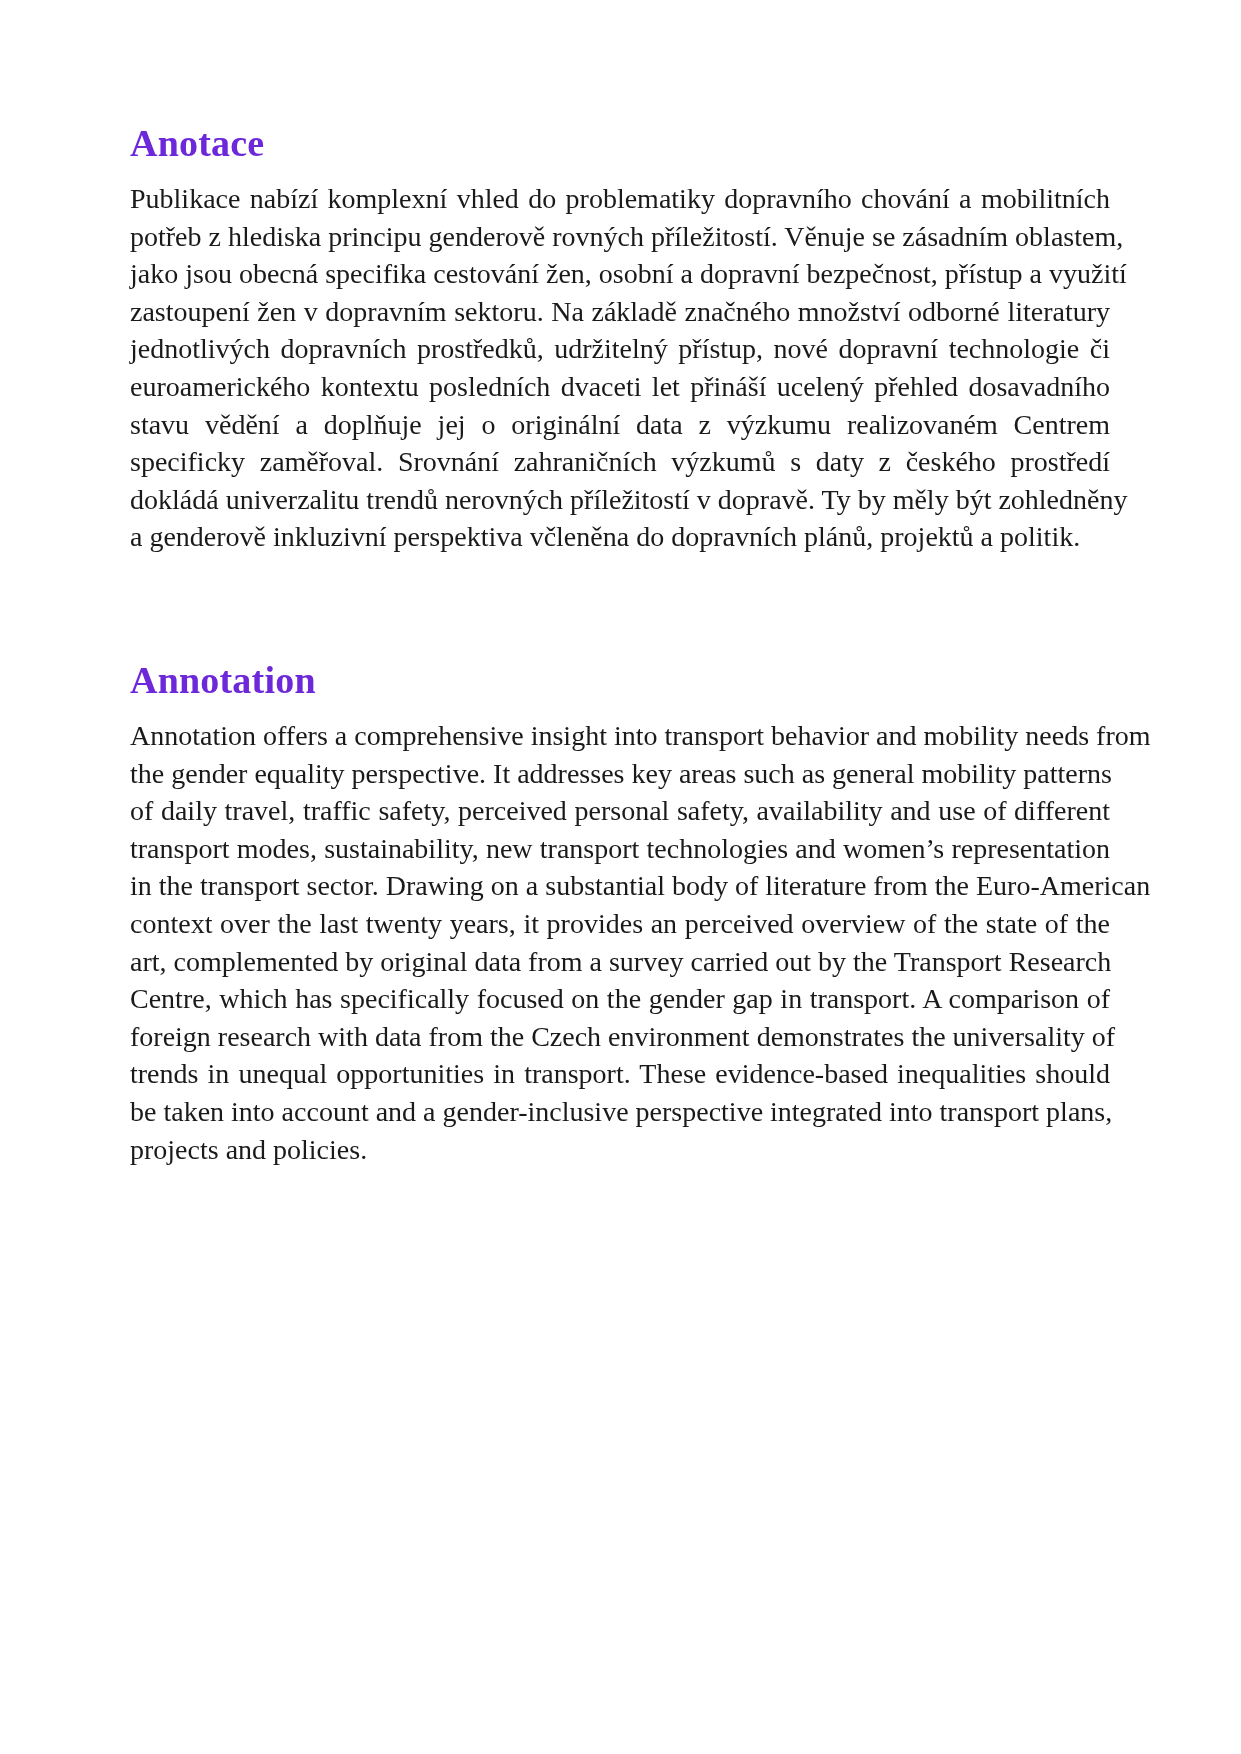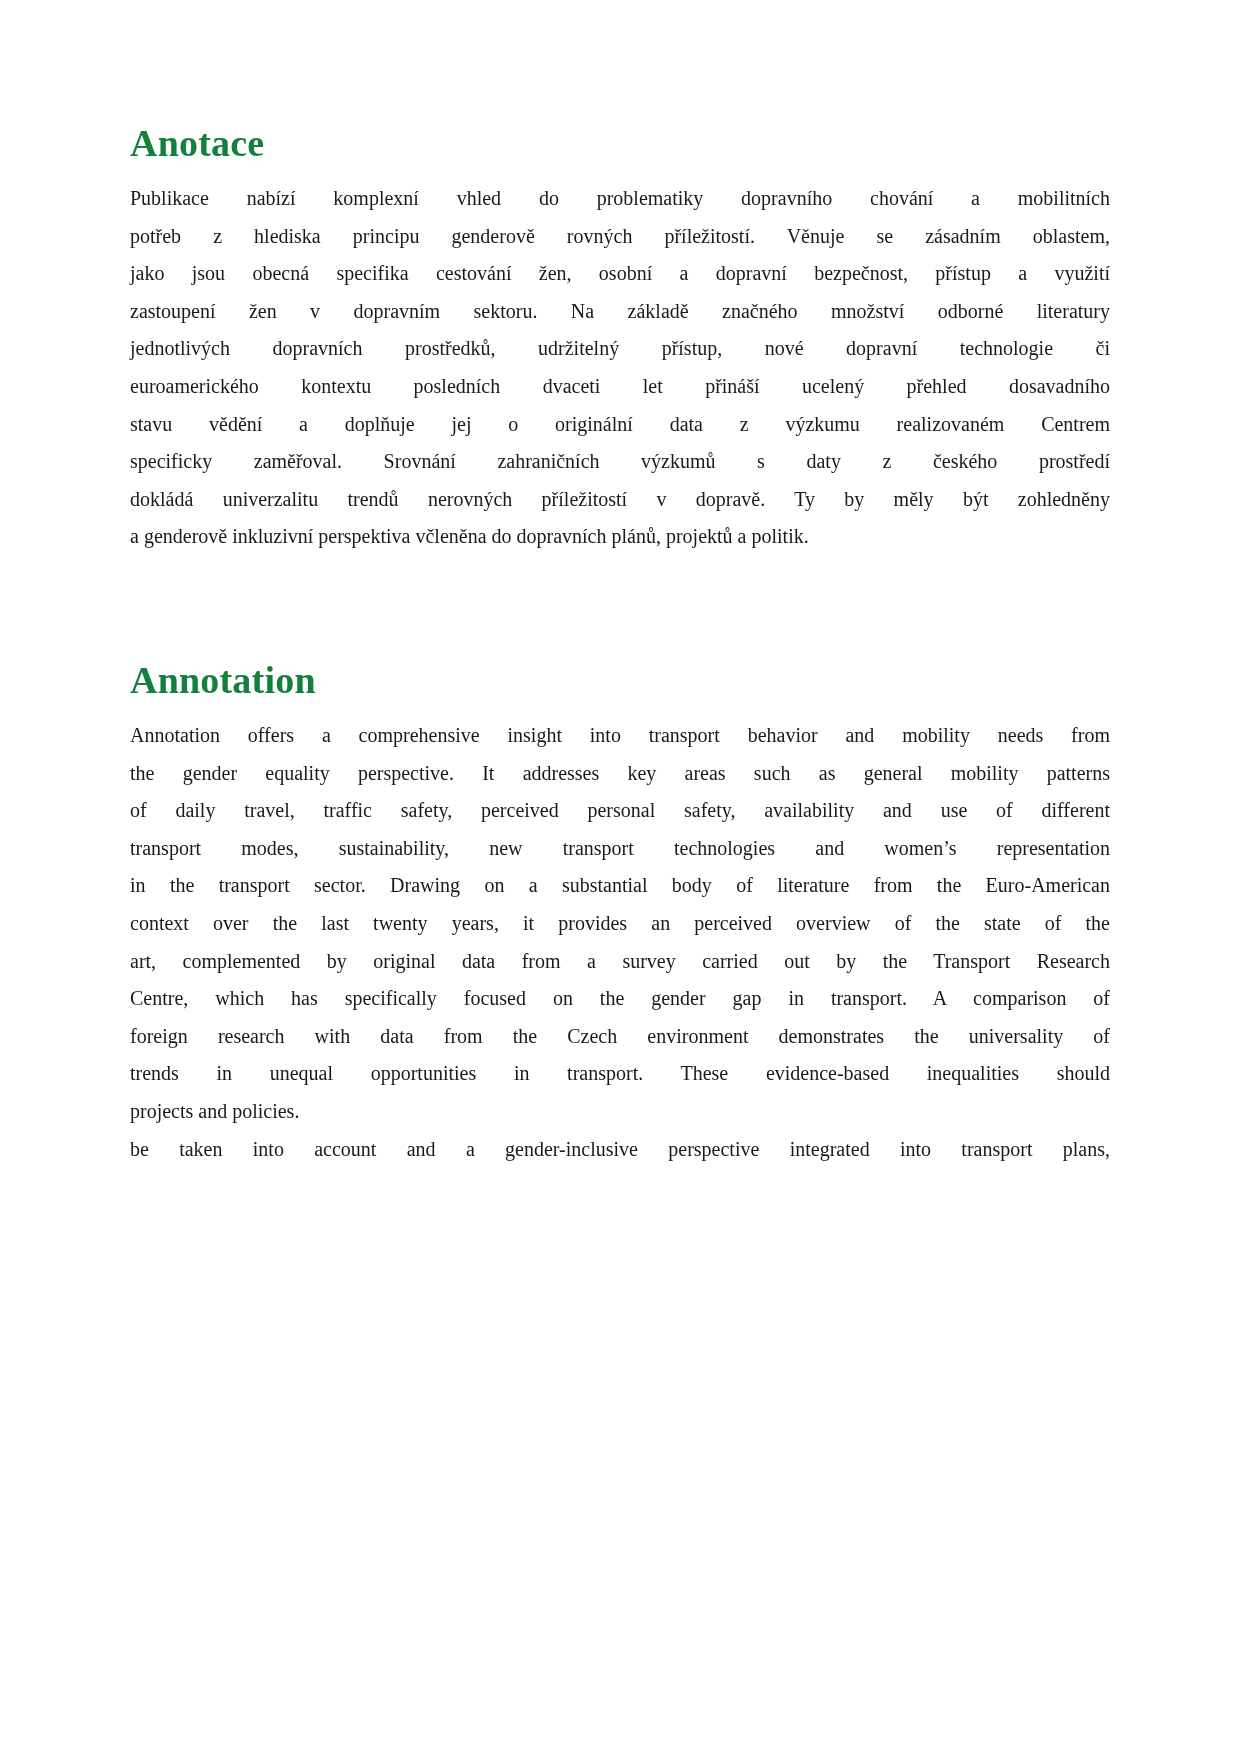--- a/index.html
+++ b/index.html
@@ -16,28 +16,28 @@
     .page {
       position: absolute;
       left: 130px;
       top: 0;
       width: 980px;
     }
     .heading {
       font-family: "Liberation Serif", "DejaVu Serif", serif;
       font-weight: bold;
       font-size: 38px;
-      color: #15803d;
+      color: #6d28d9;
       margin: 0;
       line-height: 44px;
       letter-spacing: 0.2px;
     }
     .para {
       font-family: "Liberation Serif", "DejaVu Serif", serif;
-      font-size: 20px;
+      font-size: 28px;
       color: #1a1a1a;
       line-height: 37.6px;
       margin: 0;
     }
     .line {
       display: block;
       text-align: justify;
       text-align-last: justify;
       white-space: nowrap;
       height: 37.6px;
@@ -74,17 +74,17 @@
     <span class="line">Annotation offers a comprehensive insight into transport behavior and mobility needs from</span>
     <span class="line">the gender equality perspective. It addresses key areas such as general mobility patterns</span>
     <span class="line">of daily travel, traffic safety, perceived personal safety, availability and use of different</span>
     <span class="line">transport modes, sustainability, new transport technologies and women’s representation</span>
     <span class="line">in the transport sector. Drawing on a substantial body of literature from the Euro-American</span>
     <span class="line">context over the last twenty years, it provides an perceived overview of the state of the</span>
     <span class="line">art, complemented by original data from a survey carried out by the Transport Research</span>
     <span class="line">Centre, which has specifically focused on the gender gap in transport. A comparison of</span>
     <span class="line">foreign research with data from the Czech environment demonstrates the universality of</span>
     <span class="line">trends in unequal opportunities in transport. These evidence-based inequalities should</span>
+    <span class="line">be taken into account and a gender-inclusive perspective integrated into transport plans,</span>
     <span class="line last">projects and policies.</span>
-    <span class="line">be taken into account and a gender-inclusive perspective integrated into transport plans,</span>
   </div>
 
 </div>
 
 </body></html>

